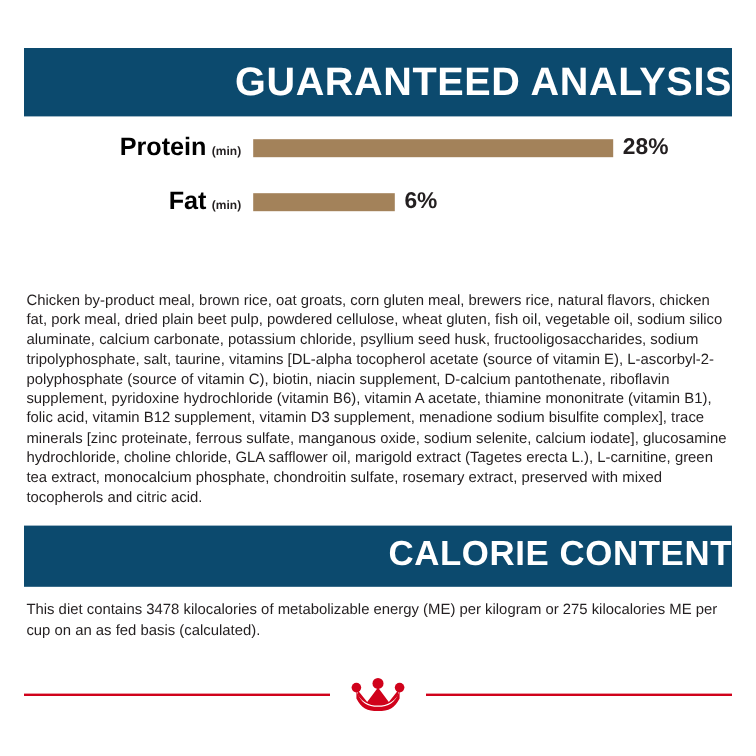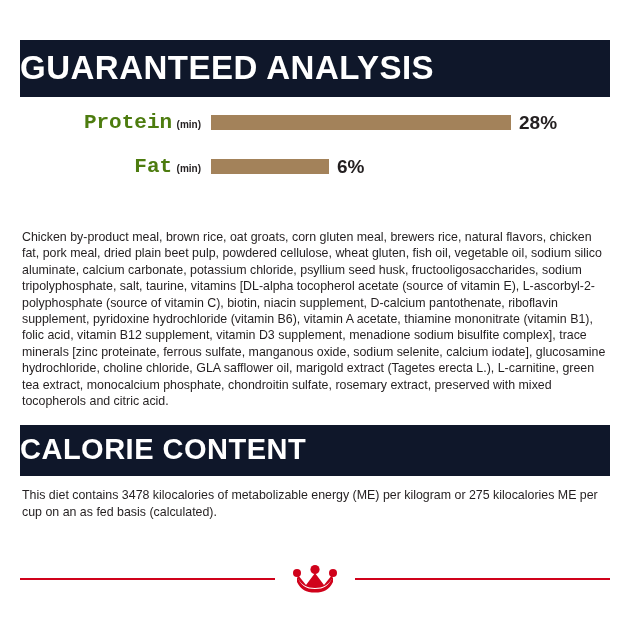--- a/index.html
+++ b/index.html
@@ -23,23 +23,23 @@
   }
   .content {
     position: absolute;
     left: 20px;
     top: 40px;
     width: 590px;
   }
 
   
   .band {
-    background: #0f172a;
+    background: #0c4a6e;
     color: #ffffff;
-    text-align: left;
+    text-align: right;
     font-weight: bold;
     letter-spacing: 0.5px;
     line-height: 1;
   }
   .band.guaranteed {
     font-size: 33px;
     padding: 11px 0 13px 0;
   }
   .band.ingredients {
     font-size: 33px;
@@ -62,22 +62,21 @@
   .ga-label {
     text-align: right;
     padding-right: 9px;
     white-space: nowrap;
     width: 180px;
     vertical-align: middle;
   }
   .ga-name {
     font-size: 21px;
     font-weight: bold;
-    color: #4d7c0f;
-    font-family: Liberation Mono, monospace;
+    color: #000000;
   }
   .ga-qual {
     font-size: 10px;
     font-weight: bold;
     color: #231f20;
   }
   .ga-barcell {
     vertical-align: middle;
     position: relative;
   }
@@ -99,20 +98,21 @@
 
   .gap-a { height: 19px; }
   .gap-b { height: 14px; }
   .gap-c { height: 17px; }
 
   .ingredients-text {
     font-size: 12.4px;
     line-height: 16.4px;
     text-align: left;
     color: #231f20;
+    margin-top: 11px;
     padding: 0 2px;
     hyphens: none;
   }
 
   .calorie-text {
     font-size: 12.4px;
     line-height: 16.4px;
     color: #231f20;
     margin-top: 11px;
     padding: 0 2px;

